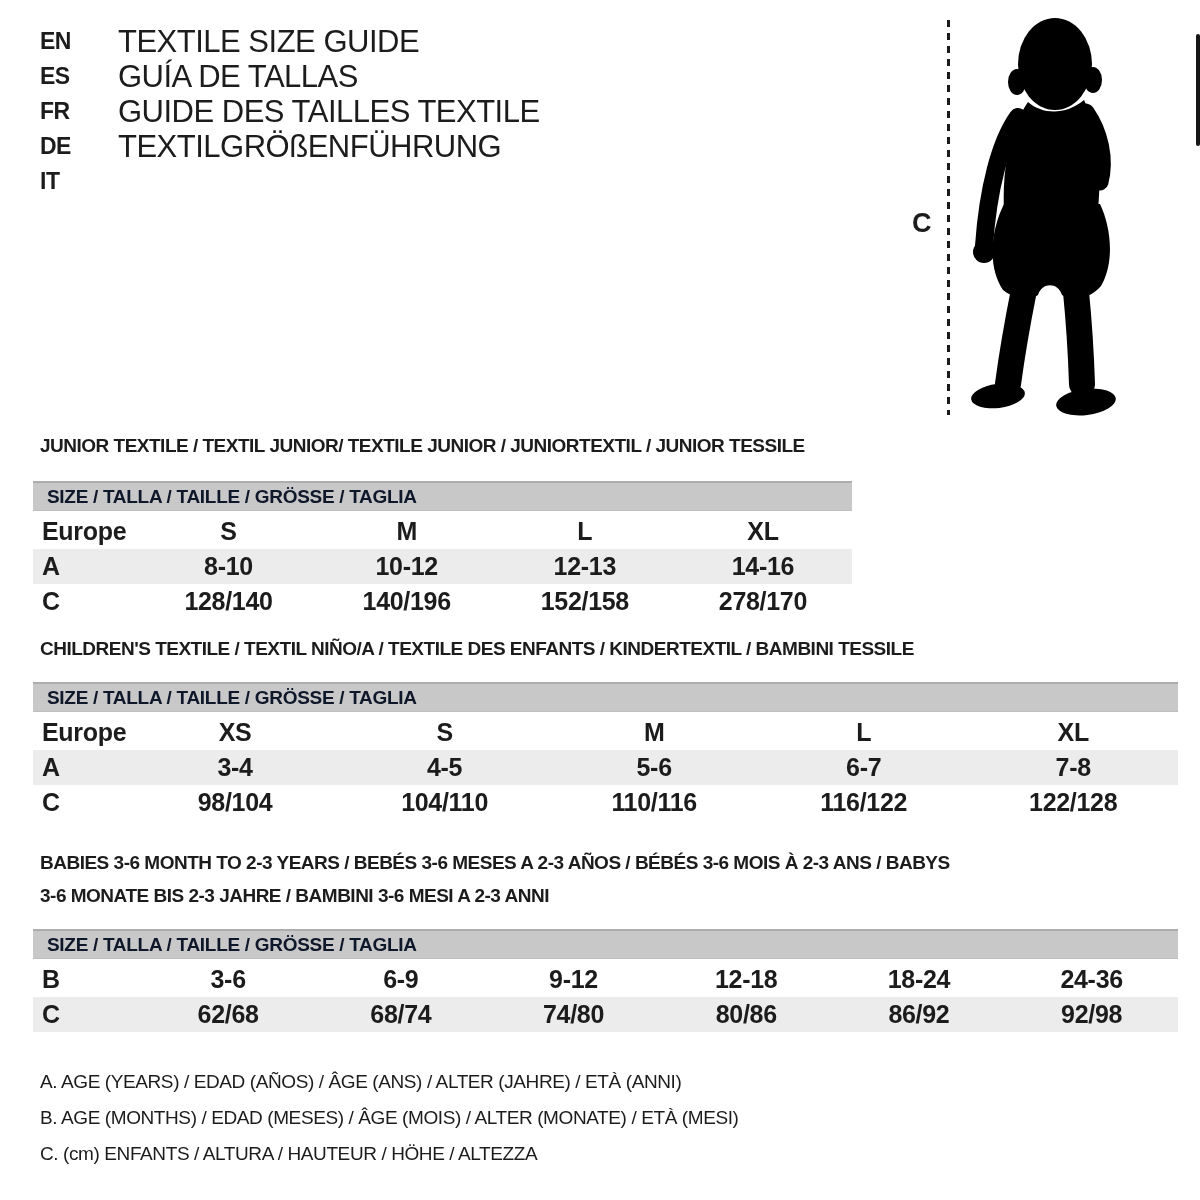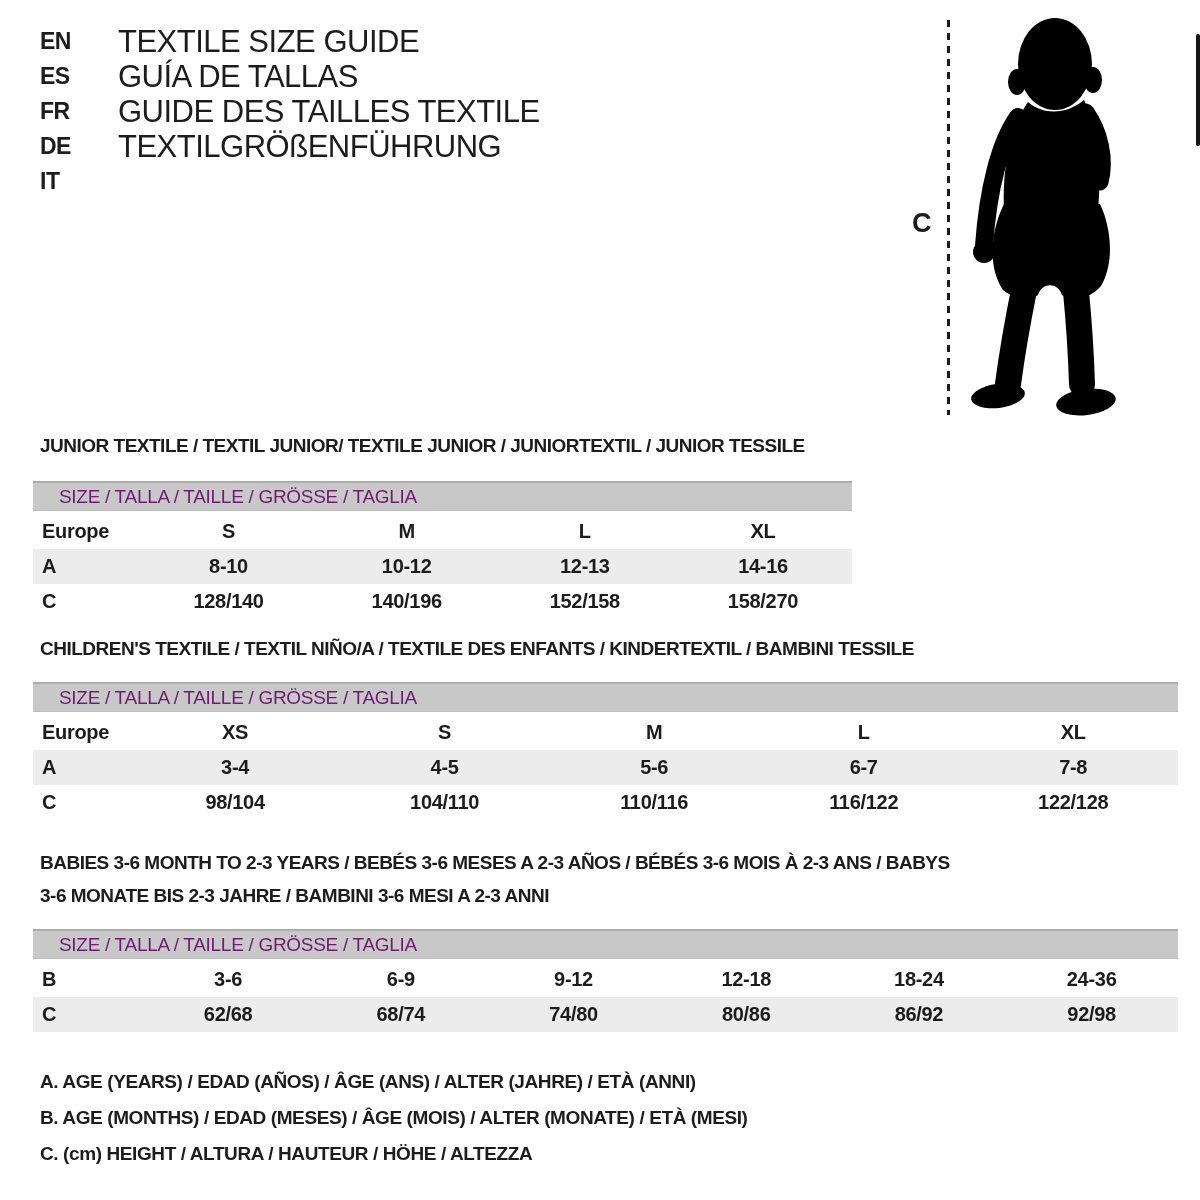--- a/index.html
+++ b/index.html
@@ -17,43 +17,43 @@
   #measure-line { position:absolute; left:947px; top:20px; width:3px; height:395px;
     background:repeating-linear-gradient(to bottom,#1a1a1a 0 7px,transparent 7px 13px); }
   #measure-label { position:absolute; left:912px; top:208px; font-size:27px; font-weight:700; }
   #silhouette-svg { position:absolute; left:958px; top:14px; }
   #edge-artifact { position:absolute; left:1196px; top:34px; width:4px; height:112px; background:#161616; border-radius:2px; }
 
   
   .section { position:absolute; left:33px; }
   .section-title { font-size:19px; font-weight:700; letter-spacing:-0.5px; line-height:22px; padding-left:7px; }
   .size-bar { background:#c8c8c8; border-top:2px solid #adadad; border-bottom:1px solid #bdbdbd;
-    height:30px; line-height:28px; font-size:19px; font-weight:400; letter-spacing:-0.3px;
-    color:#701a75; padding-left:26px; margin-bottom:3px; }
+    height:30px; line-height:28px; font-size:19px; font-weight:700; letter-spacing:-0.3px;
+    color:#0f172a; padding-left:14px; margin-bottom:3px; }
   .size-table { width:100%; }
-  .trow { display:flex; height:35px; align-items:center; font-size:20px; font-weight:700; letter-spacing:-0.3px; }
+  .trow { display:flex; height:35px; align-items:center; font-size:25px; font-weight:700; letter-spacing:-0.3px; }
   .trow.shaded { background:#ececec; }
   .tlabel { padding-left:9px; }
   .tcell { flex:1; text-align:center; }
 
   #section-junior { top:435px; width:819px; }
   #section-junior .section-title { margin-bottom:24px; }
   #section-junior .tlabel { width:13%; }
 
   #section-children { top:638px; width:1145px; }
   #section-children .section-title { margin-bottom:22px; }
   #section-children .tlabel { width:8.5%; }
 
   #section-babies { top:846px; width:1145px; }
   #section-babies .section-title { max-width:920px; line-height:33px; margin-bottom:17px; }
   #section-babies .tlabel { width:9.5%; }
 
   
   #legend { position:absolute; left:40px; top:1064px; }
-  .legend-line { font-size:19px; font-weight:700; letter-spacing:-0.4px; line-height:36px; }
+  .legend-line { font-size:19px; font-weight:400; letter-spacing:-0.4px; line-height:36px; }
 </style>
 </head>
 <body>
 
 <div id="canvas">
 
   <div id="language-list">
       <div class="lang-row">
         <div class="lang-code" style="display: inline-block;">EN</div>
         <div class="lang-label" style="display: inline-block;">TEXTILE SIZE GUIDE</div>
@@ -121,21 +121,21 @@
           <div class="tcell">8-10</div>
           <div class="tcell">10-12</div>
           <div class="tcell">12-13</div>
           <div class="tcell">14-16</div>
         </div>
         <div class="trow">
           <div class="tlabel">C</div>
           <div class="tcell">128/140</div>
           <div class="tcell">140/196</div>
           <div class="tcell">152/158</div>
-          <div class="tcell">158/270</div>
+          <div class="tcell">278/170</div>
         </div>
       </div>
   </div>
 
   <div class="section" id="section-children">
     <div class="section-title">CHILDREN'S TEXTILE / TEXTIL NIÑO/A / TEXTILE DES ENFANTS / KINDERTEXTIL / BAMBINI TESSILE</div>
     <div class="size-bar">SIZE / TALLA / TAILLE / GRÖSSE / TAGLIA</div>
     <div class="size-table">
         <div class="trow">
           <div class="tlabel">Europe</div>
@@ -185,16 +185,16 @@
           <div class="tcell">80/86</div>
           <div class="tcell">86/92</div>
           <div class="tcell">92/98</div>
         </div>
       </div>
   </div>
 
   <div id="legend">
       <div class="legend-line">A. AGE (YEARS) / EDAD (AÑOS) / ÂGE (ANS) / ALTER (JAHRE) / ETÀ (ANNI)</div>
       <div class="legend-line">B. AGE (MONTHS) / EDAD (MESES) / ÂGE (MOIS) / ALTER (MONATE) / ETÀ (MESI)</div>
-      <div class="legend-line">C. (cm) HEIGHT / ALTURA / HAUTEUR / HÖHE / ALTEZZA</div>
+      <div class="legend-line">C. (cm) ENFANTS / ALTURA / HAUTEUR / HÖHE / ALTEZZA</div>
     </div>
 
 </div>
 
 </body></html>

